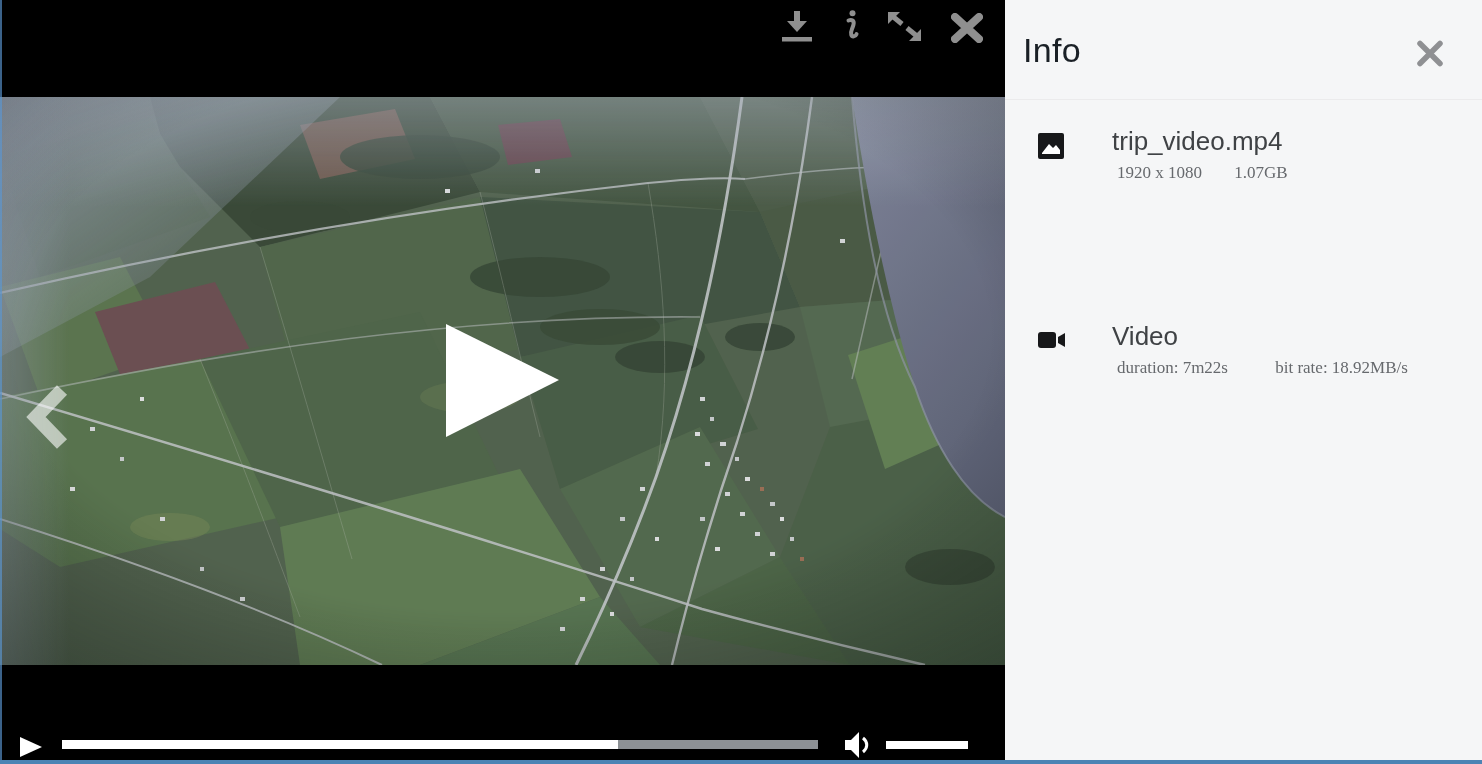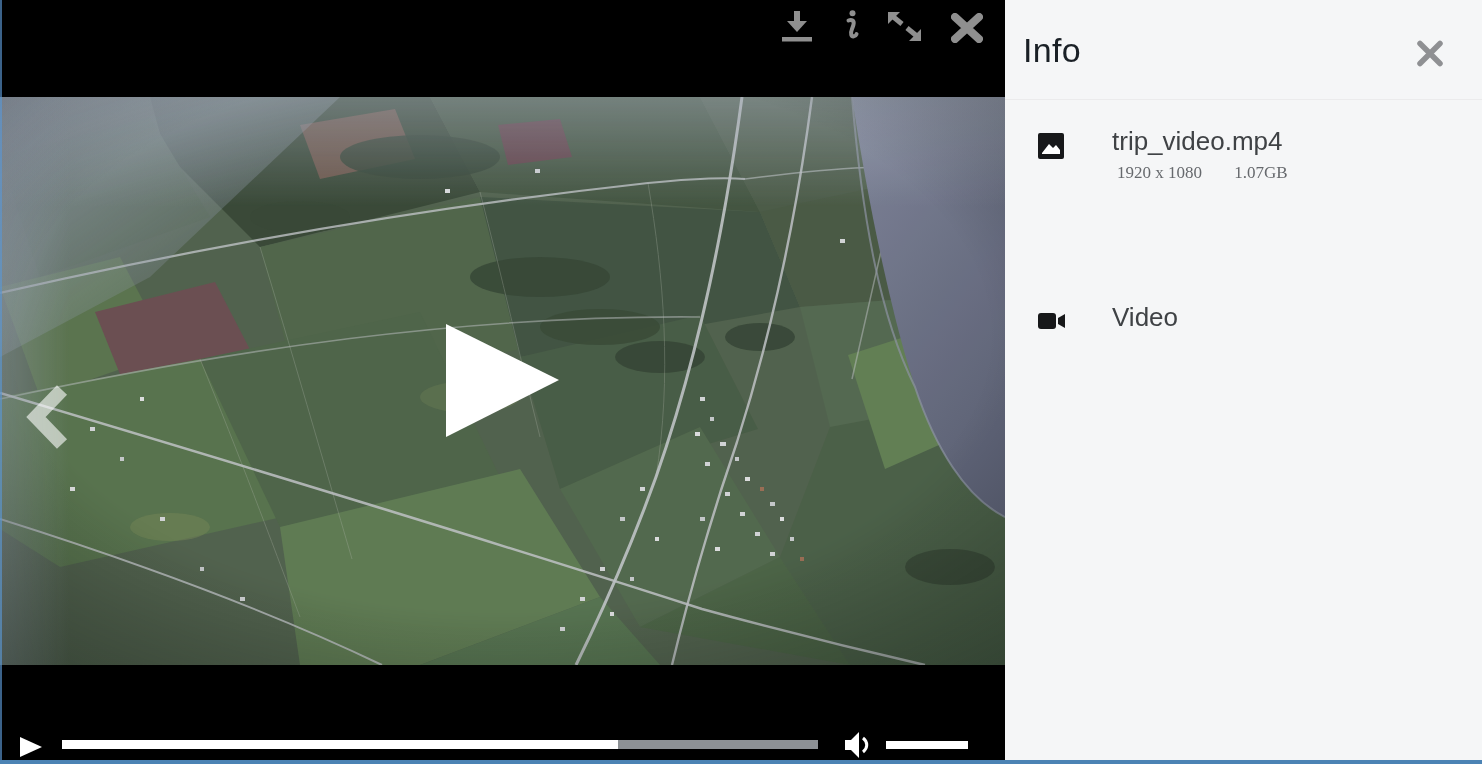--- a/index.html
+++ b/index.html
@@ -38,21 +38,21 @@
                  background:#4c83b4; z-index:40; }
 
   
   .info-panel { position:absolute; left:1005px; top:0; width:477px; height:764px; background:#f5f6f7; }
   .panel-header { position:relative; height:100px; border-bottom:1px solid #ebebec; }
   .panel-title { position:absolute; left:18px; top:31px; font-size:34px; font-weight:400;
                  color:#1a2026; letter-spacing:0.3px; }
   .panel-close { position:absolute; left:411px; top:40px; cursor:pointer; }
 
   .info-row { position:absolute; left:0; width:477px; height:90px; }
-  .row-1 { top:126px; } .row-2 { top:222px; } .row-3 { top:302px; }
+  .row-1 { top:126px; } .row-2 { top:222px; } .row-3 { top:321px; }
   .row-icon { position:absolute; left:33px; top:7px; }
   .row-title { position:absolute; left:107px; top:0; font-size:26px; font-weight:400; color:#3f4245;text-align:center; }
   .row-sub { position:absolute; left:112px; top:37px; font-size:17px; color:#66696d; white-space:nowrap;font-family:Liberation Serif, serif; }
   .row-sub .sub-part { display:inline-block; }
   .gap-sm { margin-right:28px; }
   .gap-lg { margin-right:43px; }
 </style>
 </head>
 <body>
 
@@ -285,17 +285,21 @@
 
 
     <div class="info-row row-3">
       <span class="row-icon">
         <svg width="28" height="24" viewBox="0 0 28 24">
           <rect x="0" y="4" width="18" height="16" rx="3" fill="#17181a"></rect>
           <polygon points="20,9 27,5 27,19 20,15" fill="#17181a"></polygon>
         </svg>
       </span>
       <div class="row-title">Video</div>
+      <div class="row-sub">
+        <span class="sub-part gap-lg">duration: 7m22s</span>
+        <span class="sub-part">bit rate: 18.92MB/s</span>
+      </div>
     </div>
   </div>
 
   <div class="edge-bottom"></div>
 </div>
 
 </body></html>

